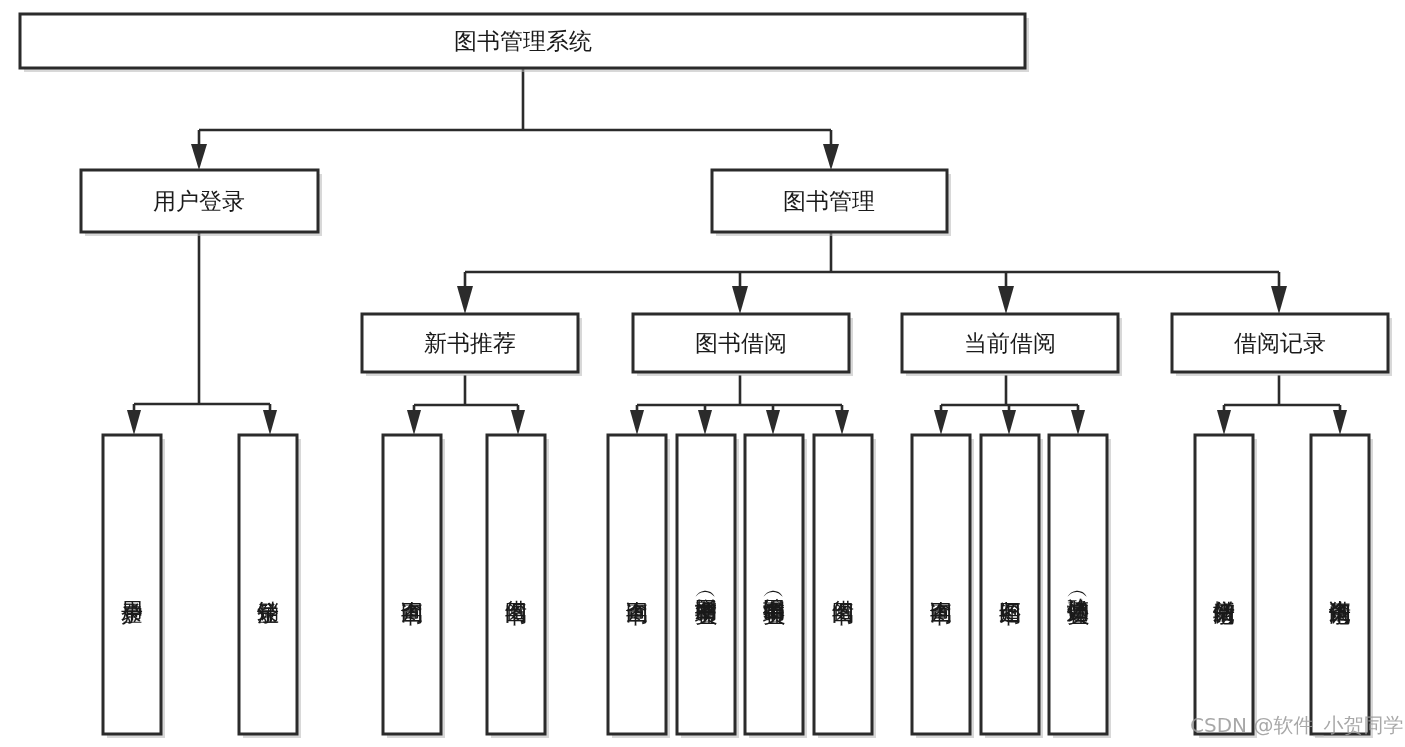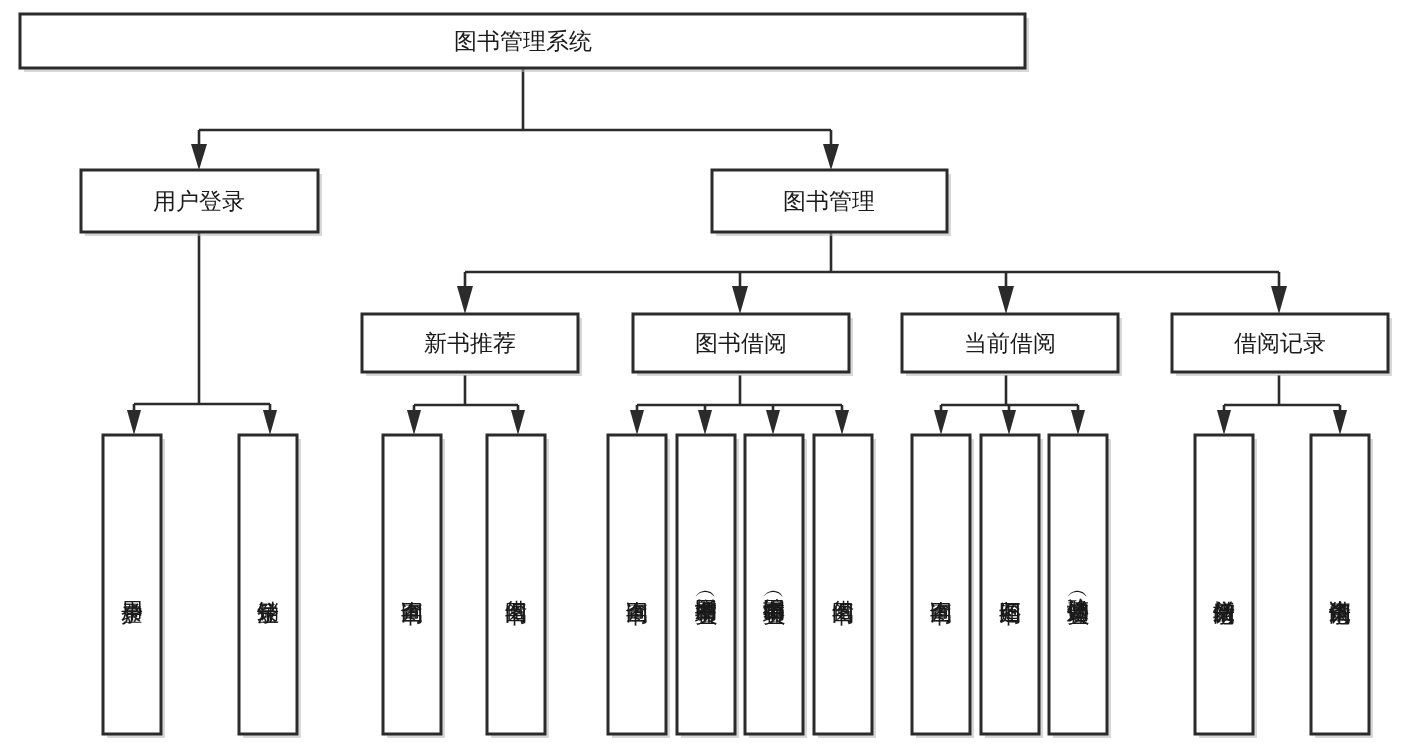--- a/index.html
+++ b/index.html
@@ -240,14 +240,15 @@
   <div class="vlabel" style="left:745px; top:435px; width:58px; height:299px;">编辑图书（管理员）</div>
   <div class="vlabel" style="left:814px; top:435px; width:58px; height:299px;">借阅图书</div>
 
   <div class="vlabel" style="left:912px; top:435px; width:58px; height:299px;">查询图书</div>
   <div class="vlabel" style="left:981px; top:435px; width:58px; height:299px;">归还图书</div>
   <div class="vlabel" style="left:1049px; top:435px; width:58px; height:299px;">确认归还（管理员）</div>
 
   <div class="vlabel" style="left:1195px; top:435px; width:58px; height:299px;">新增借阅记录</div>
   <div class="vlabel" style="left:1311px; top:435px; width:58px; height:299px;">查询借阅记录</div>
 
+  <div class="watermark" style="left:1190px; top:712px;">CSDN @软件_小贺同学</div>
 
 </div>
 
 </body></html>

